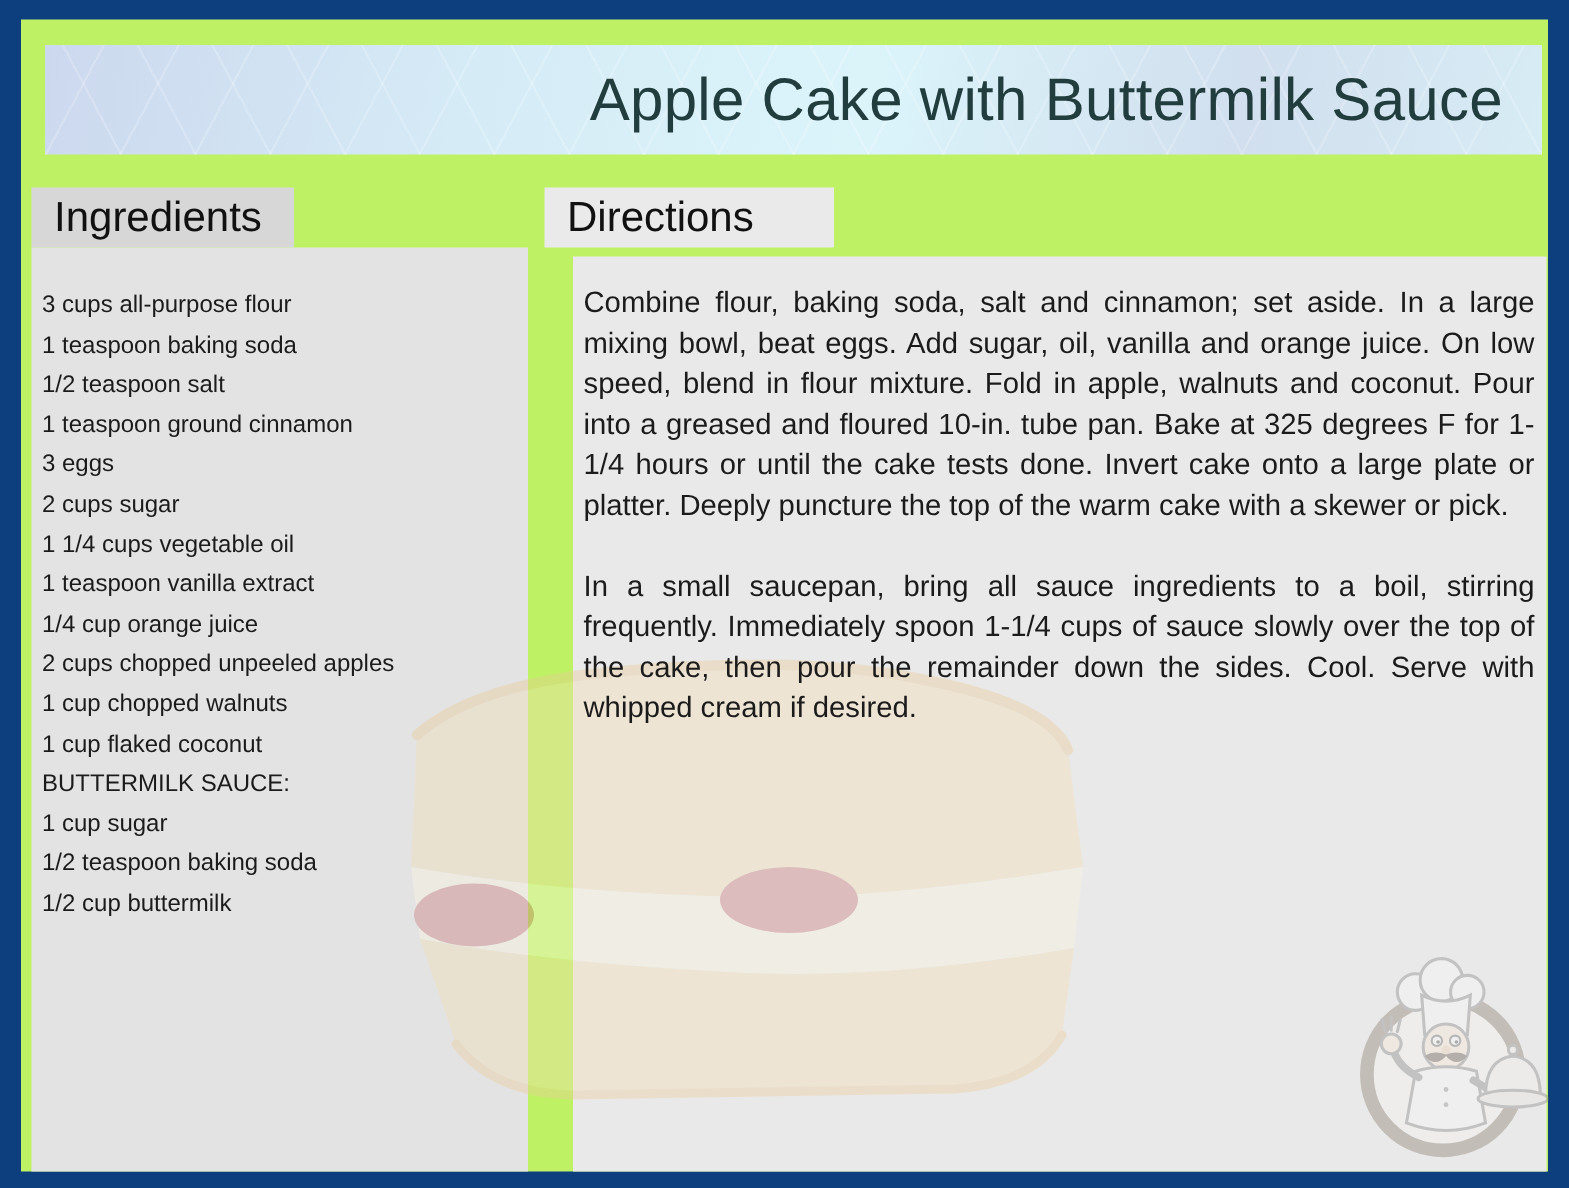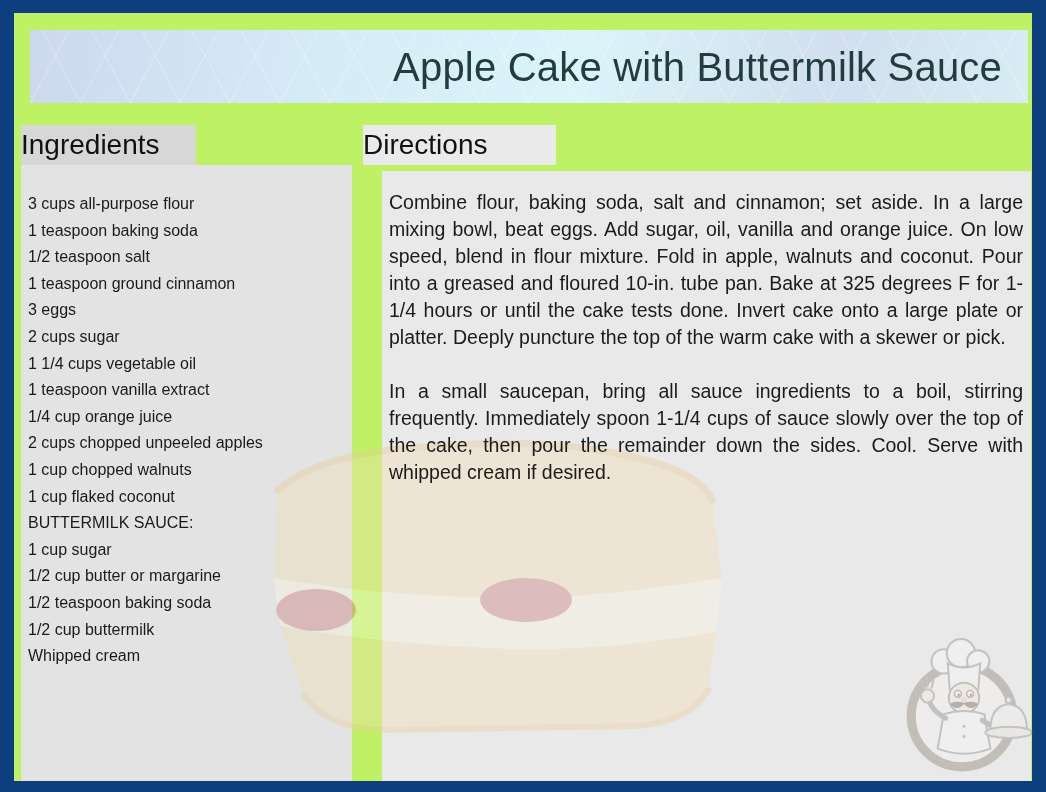--- a/index.html
+++ b/index.html
@@ -28,21 +28,21 @@
   }
   .banner-title{
     color:#223d3d;font-size:40px;letter-spacing:.2px;
     padding-right:26px;padding-top:2px;
     position:relative;z-index:2;white-space:nowrap;
   }
   
   .ing-head-box{left:21px;top:125px;width:175px;height:40px;background:#d7d7d7;}
   .ing-panel{left:21px;top:165px;width:331px;height:616px;background:#e3e3e3;}
   .section-heading{
-    color:#111111;font-size:28px;line-height:40px;padding-left:0;
+    color:#111111;font-size:28px;line-height:40px;padding-left:15px;
     position:relative;z-index:2;white-space:nowrap;
   }
   .ing-list{padding:26px 0 0 7px;}
   .ing{
     font-size:16px;line-height:26.6px;color:#1b1b1b;
     position:relative;z-index:2;white-space:nowrap;
   }
   
   .dir-head-box{left:363px;top:125px;width:193px;height:40px;background:#eaeaea;}
   .dir-panel{left:382px;top:171px;width:649px;height:610px;background:#e9e9e9;}
@@ -130,24 +130,22 @@
       <div class="ing">3 eggs</div>
       <div class="ing">2 cups sugar</div>
       <div class="ing">1 1/4 cups vegetable oil</div>
       <div class="ing">1 teaspoon vanilla extract</div>
       <div class="ing">1/4 cup orange juice</div>
       <div class="ing">2 cups chopped unpeeled apples</div>
       <div class="ing">1 cup chopped walnuts</div>
       <div class="ing">1 cup flaked coconut</div>
       <div class="ing">BUTTERMILK SAUCE:</div>
       <div class="ing">1 cup sugar</div>
-      <div class="ing">1/2 cup butter or margarine</div>
       <div class="ing">1/2 teaspoon baking soda</div>
       <div class="ing">1/2 cup buttermilk</div>
-      <div class="ing">Whipped cream</div>
     </div>
   </div>
 
   <div class="abs dir-head-box">
     <div class="section-heading">Directions</div>
   </div>
   <div class="abs dir-panel">
     <div class="dir-text">
       <p class="dir-par">Combine flour, baking soda, salt and cinnamon; set aside. In a large mixing bowl, beat eggs. Add sugar, oil, vanilla and orange juice. On low speed, blend in flour mixture. Fold in apple, walnuts and coconut. Pour into a greased and floured 10-in. tube pan. Bake at 325 degrees F for 1-1/4 hours or until the cake tests done. Invert cake onto a large plate or platter. Deeply puncture the top of the warm cake with a skewer or pick.</p>
       <p class="dir-par">In a small saucepan, bring all sauce ingredients to a boil, stirring frequently. Immediately spoon 1-1/4 cups of sauce slowly over the top of the cake, then pour the remainder down the sides. Cool. Serve with whipped cream if desired.</p>

